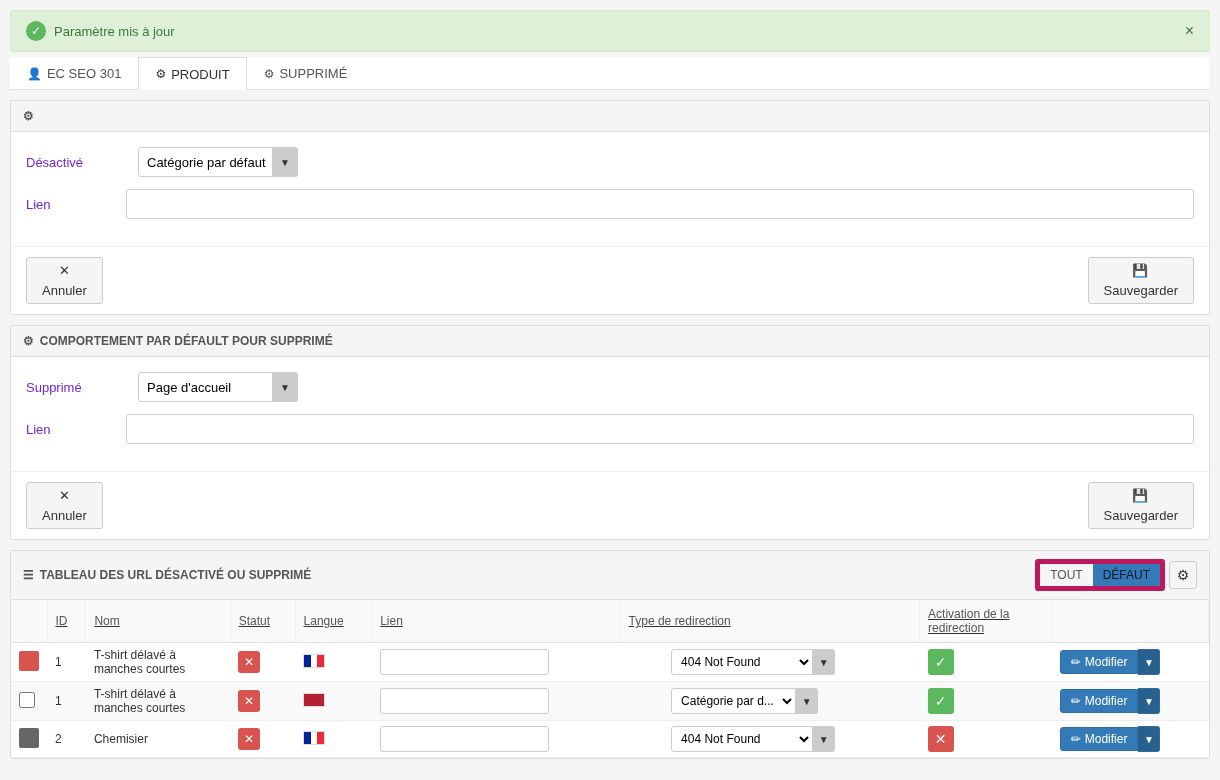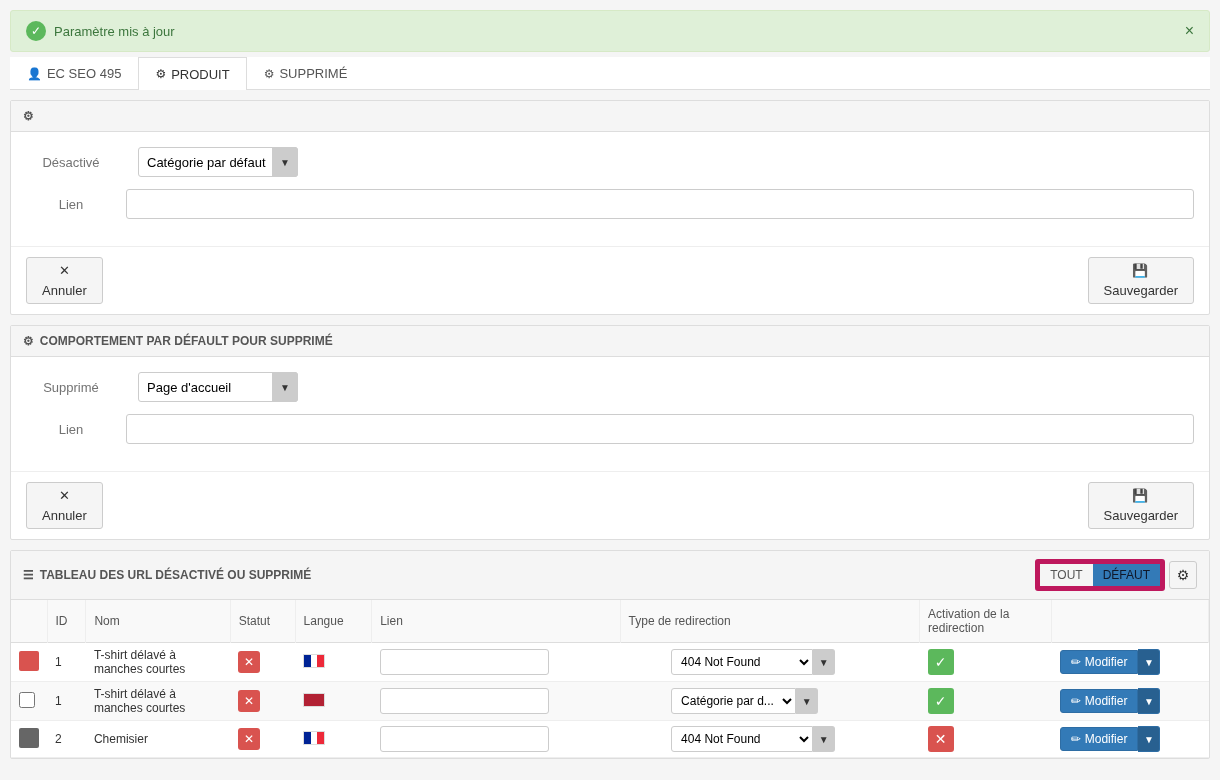--- a/index.html
+++ b/index.html
@@ -68,23 +68,23 @@
     }
     .section-body { padding: 15px; }
 
     .form-row {
       display: flex;
       align-items: center;
       margin-bottom: 12px;
     }
     .form-label {
       width: 100px;
-      text-align: center;
+      text-align: left;
       padding-right: 10px;
-      color: #737373;
+      color: #6d28d9;
       font-size: 13px;
     }
     .form-control {
       flex: 1;
       padding: 5px 8px;
       border: 1px solid #ccc;
       border-radius: 3px;
       font-size: 13px;
       height: 30px;
     }
@@ -205,21 +205,21 @@
       display: flex; align-items: center; justify-content: center;
       cursor: pointer;
       font-size: 14px;
     }
 
     table {
       width: 100%;
       border-collapse: collapse;
       font-size: 12px;
     }
-    thead tr { background: #f9f9f9; border-bottom: 1px solid #ddd; }
+    thead tr { background: #f9f9f9; border-bottom: 1px solid #ddd; text-decoration: underline; }
     thead th {
       padding: 7px 8px;
       text-align: left;
       color: #555;
       font-weight: normal;
       border-right: 1px solid #eee;
       white-space: nowrap;
     }
     tbody tr { border-bottom: 1px solid #eee; }
     tbody tr:nth-child(even) { background: #f9f9f9; }
@@ -354,21 +354,21 @@
   <div class="left">
     <div class="check-circle">✓</div>
     <span>Paramètre mis à jour</span>
   </div>
   <button class="close-btn">×</button>
 </div>
 
 <div class="tabs">
   <a class="tab">
     <span class="tab-icon">👤</span>
-    <span>EC SEO 495</span>
+    <span>EC SEO 301</span>
   </a>
   <a class="tab active">
     <span class="tab-icon">⚙</span>
     <span>PRODUIT</span>
   </a>
   <a class="tab">
     <span class="tab-icon">⚙</span>
     <span>SUPPRIMÉ</span>
   </a>
 </div>

